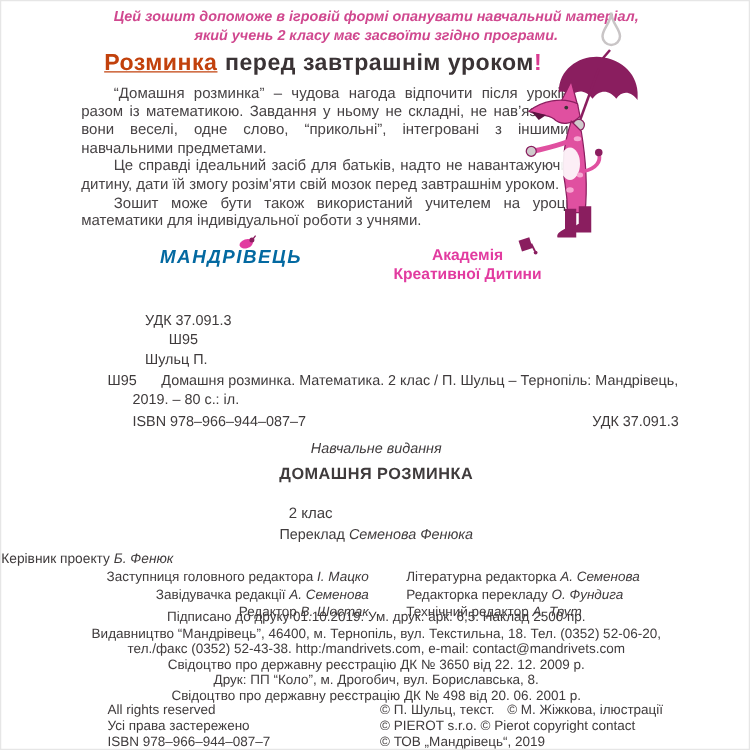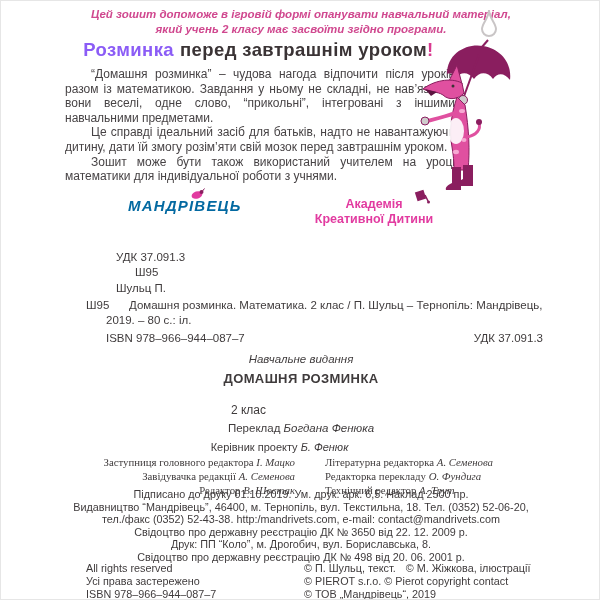--- a/index.html
+++ b/index.html
@@ -6,21 +6,21 @@
   body { width:600px; height:600px; font-family:"Liberation Sans", sans-serif; color:#3f3b3c; }
   .page { position:relative; width:600px; height:600px; background:#ffffff; border:1px solid #e6e6e6; box-sizing:border-box; overflow:hidden; }
 
   .intro { position:absolute; top:6px; left:40px; width:520px; text-align:center;
            font-size:11.5px; font-style:italic; font-weight:bold; color:#d0488f; line-height:14.5px; }
 
   .droplet { position:absolute; left:477px; top:7px; }
 
   .headline { position:absolute; top:38px; left:0; width:515px; text-align:center;
               font-size:18.5px; font-weight:bold; letter-spacing:0.4px; color:#3a3335; }
-  .headline .accent { color:#8b5cf6; margin-right:6px; }
+  .headline .accent { color:#c2410c; margin-right:6px;text-decoration:underline; }
   .headline .bang { color:#d93a90; }
 
   .body-text { position:absolute; top:66px; left:64px; width:390px; font-size:12px;
                line-height:14.6px; text-align:justify; color:#474345; }
   .body-text p { margin:0; text-indent:26px; }
 
   .fox-illustration { position:absolute; left:418px; top:38px; }
 
   .logo-mandrivets { position:absolute; left:127px; top:196px; color:#0369a1; }
   .logo-mandrivets .logo-text { font-size:15px; font-weight:bold; font-style:italic; letter-spacing:1.2px; }
@@ -37,25 +37,25 @@
   .entry-code { display:inline-block; width:43px; }
   .entry-line2 { padding-left:20px; }
   .isbn-row { position:absolute; top:331px; left:105px; width:437px; display:flex;
               justify-content:space-between; font-size:11.5px; }
 
   .edition-kind   { position:absolute; top:352px; width:600px; text-align:center; font-style:italic; font-size:11.5px; }
   .edition-title  { position:absolute; top:370px; width:600px; text-align:center; font-weight:bold; font-size:13px; letter-spacing:0.4px; }
   .edition-subject{ position:absolute; top:387px; width:600px; text-align:center; font-size:12px; }
   .edition-grade  { position:absolute; top:402px; width:495px; text-align:center; font-size:12px; }
   .translation    { position:absolute; top:421px; width:600px; text-align:center; font-size:11.5px; }
-  .manager        { position:absolute; top:440px; width:557px; text-align:center; font-size:11px; }
+  .manager        { position:absolute; top:440px; width:557px; text-align:left; font-size:11px; }
   .person { font-style:italic; }
 
   .credits { position:absolute; top:454px; left:0; width:600px; font-size:10.8px; line-height:14.2px; }
-  .credit-row { display:flex;font-family:Liberation Serif, serif; }
+  .credit-row { display:flex; }
   .credit-left  { width:294px; text-align:right; padding-right:7px; }
   .credit-right { padding-left:7px; text-align:left;margin-left:16px; }
 
   .publishing { position:absolute; top:487px; width:600px; text-align:center;
                 font-size:10.8px; line-height:12.6px; }
 
   .footer-left  { position:absolute; top:561px; left:85px;  font-size:10.8px; line-height:13.2px; }
   .footer-right { position:absolute; top:561px; left:303px; font-size:10.8px; line-height:13.2px; }
   .gap { display:inline-block; width:10px; }
 </style>
@@ -139,21 +139,21 @@
     <span>ISBN 978–966–944–087–7</span>
     <span>УДК 37.091.3</span>
   </div>
 
   <div class="edition-kind">Навчальне видання</div>
   <div class="edition-title">ДОМАШНЯ РОЗМИНКА</div>
   <div class="edition-grade">2 клас</div>
 
   <div class="translation">
     <span>Переклад</span>
-    <span class="person">Богдана Фенюка</span>
+    <span class="person">Семенова Фенюка</span>
   </div>
   <div class="manager">
     <span>Керівник проекту</span>
     <span class="person">Б. Фенюк</span>
   </div>
 
   <div class="credits">
     <div class="credit-row">
       <div class="credit-left"><span>Заступниця головного редактора</span> <span class="person">І. Мацко</span></div>
       <div class="credit-right"><span>Літературна редакторка</span> <span class="person">А. Семенова</span></div>

